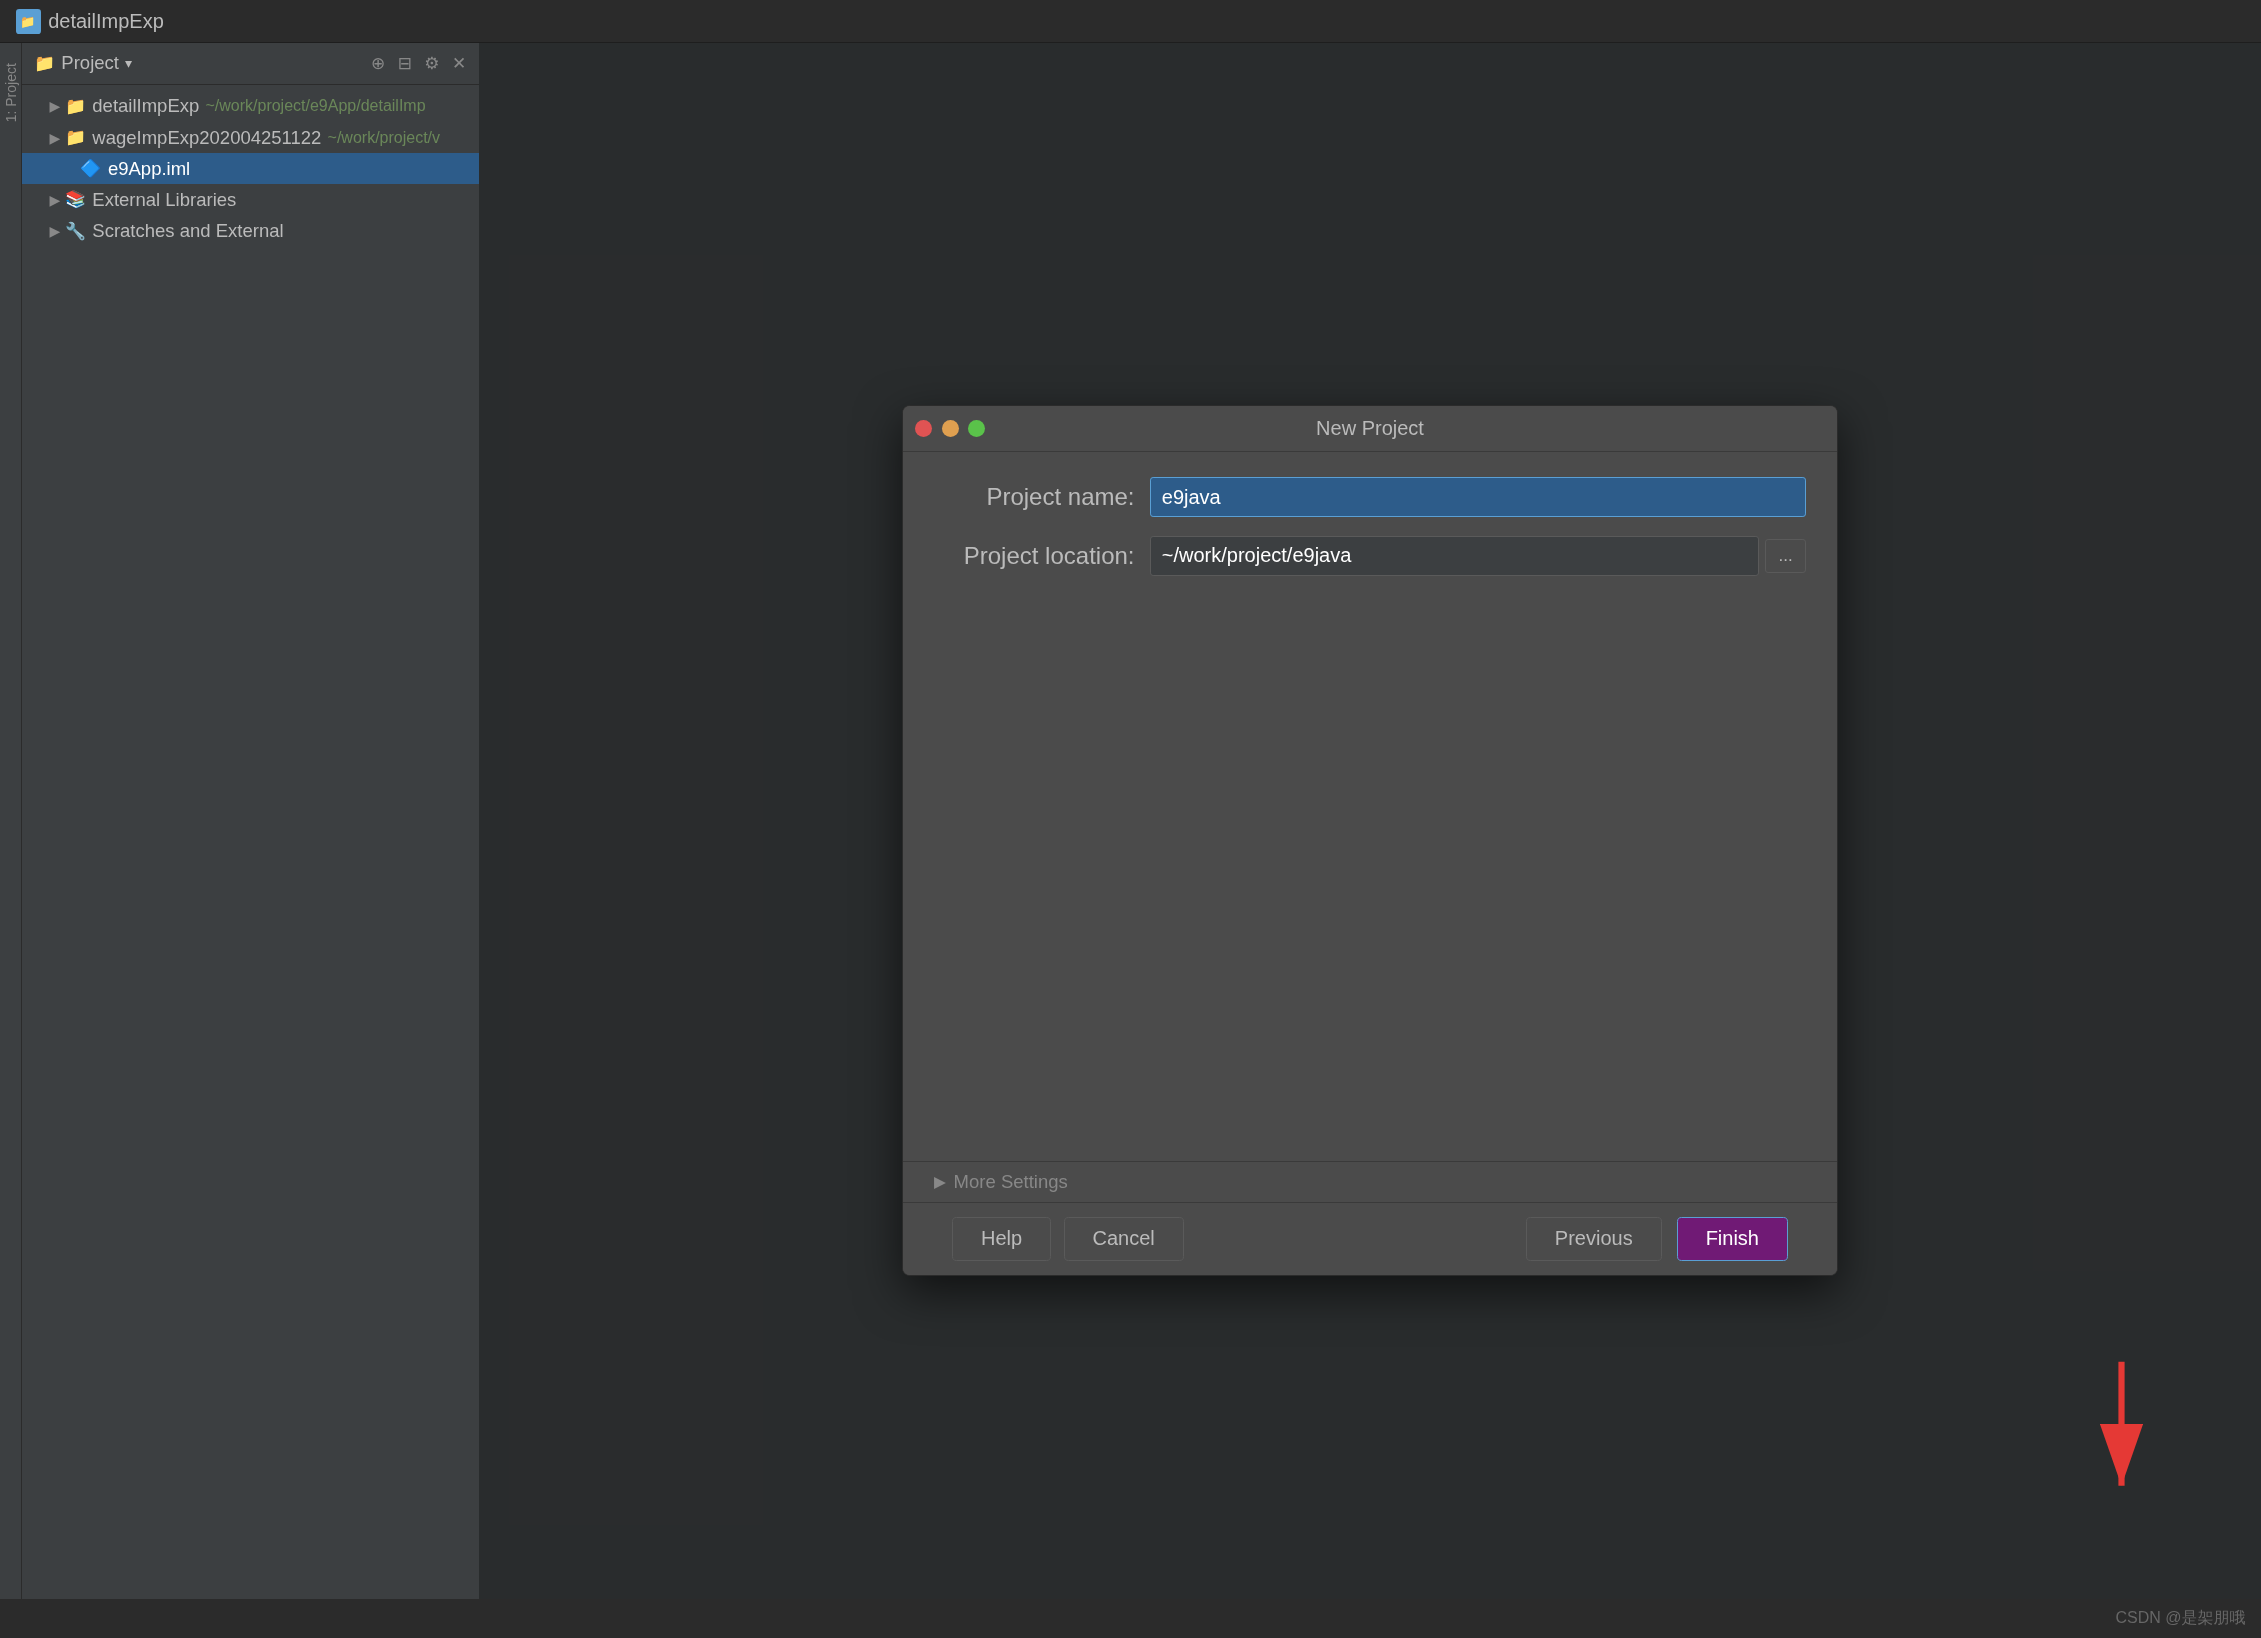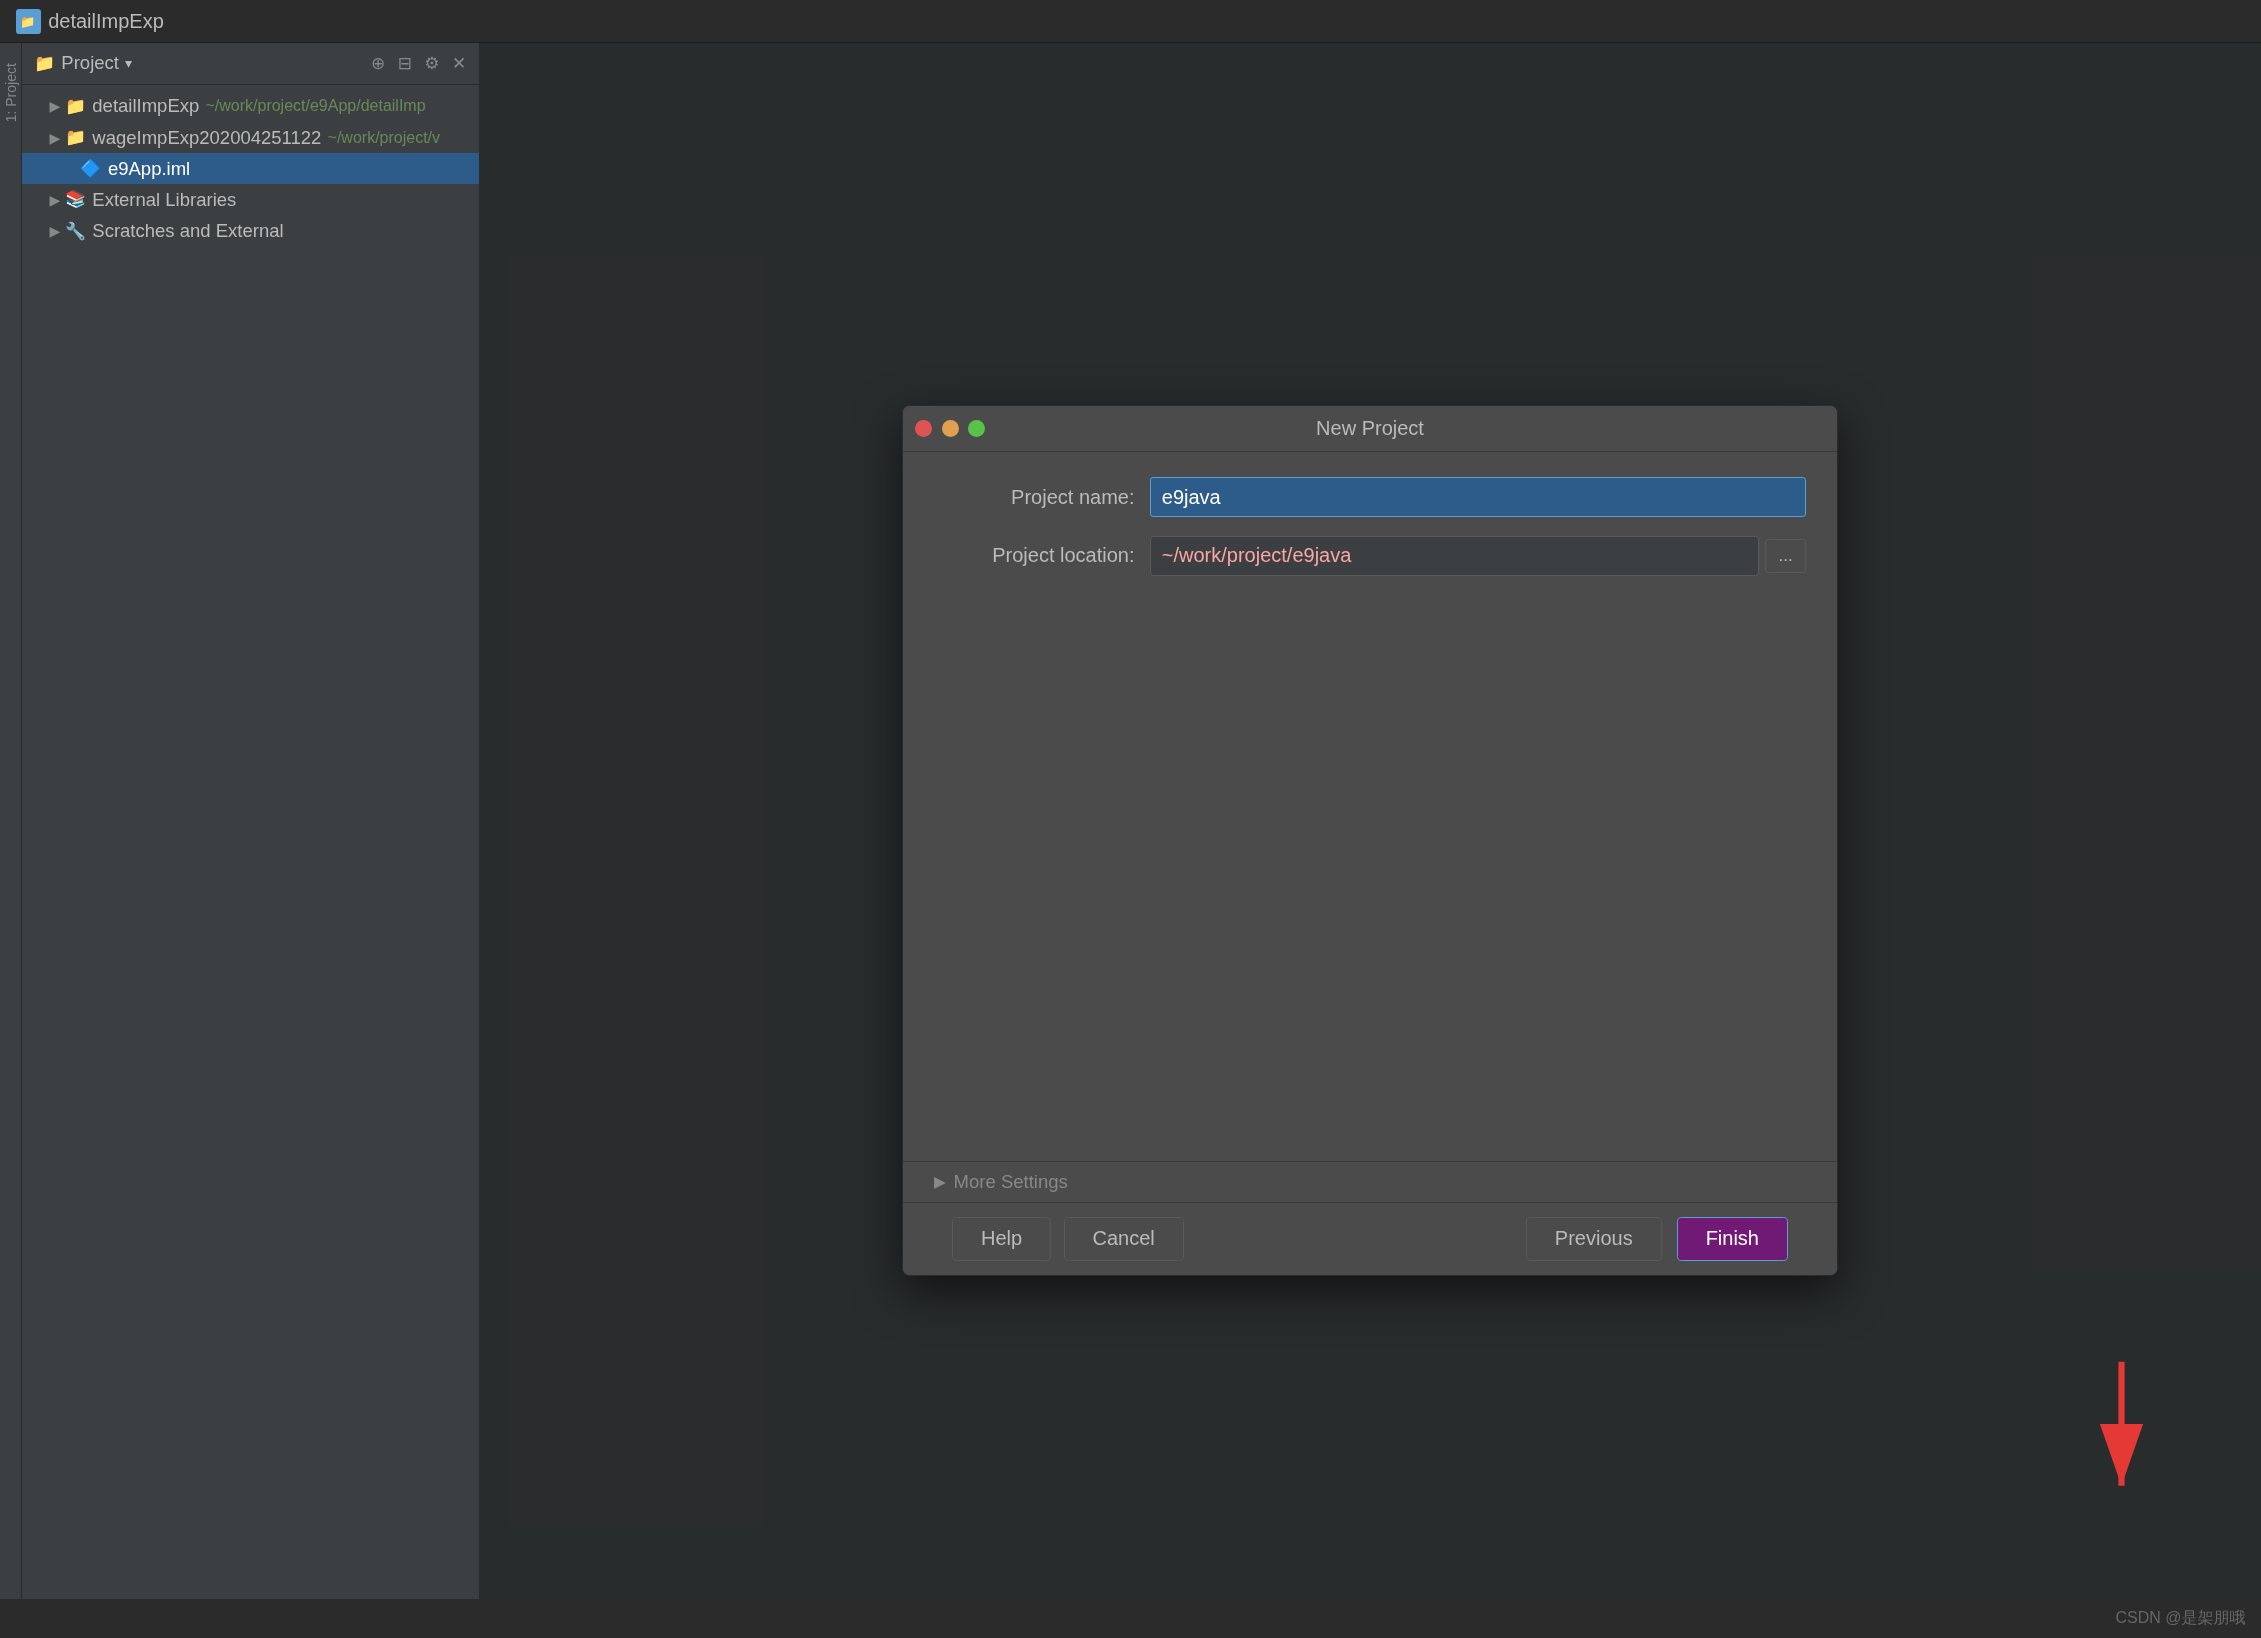--- a/index.html
+++ b/index.html
@@ -183,42 +183,42 @@
     }
 
     .form-row {
       display: flex;
       align-items: center;
       margin-bottom: 18.5px;
     }
     .form-label {
       width: 216px;
       color: #bbbbbb;
-      font-size: 20px;
+      font-size: 24px;
       text-align: right;
       padding-right: 15.5px;
       flex-shrink: 0;
     }
     .form-input {
       flex: 1;
       background: #2d5c8a;
       border: 1.5px solid #5a9fd4;
       border-radius: 3.1px;
       padding: 7.7px 10.8px;
       color: #ffffff;
       font-size: 20px;
       outline: none;
     }
     .form-input-normal {
       flex: 1;
       background: #3c3f41;
       border: 0.8px solid #5a5a5a;
       border-radius: 3.1px;
       padding: 7.7px 10.8px;
-      color: #fca5a5;
+      color: #ffffff;
       font-size: 20px;
       outline: none;
     }
     .input-browse-wrapper {
       flex: 1;
       display: flex;
       align-items: center;
       gap: 6.2px;
     }
     .input-browse-btn {

